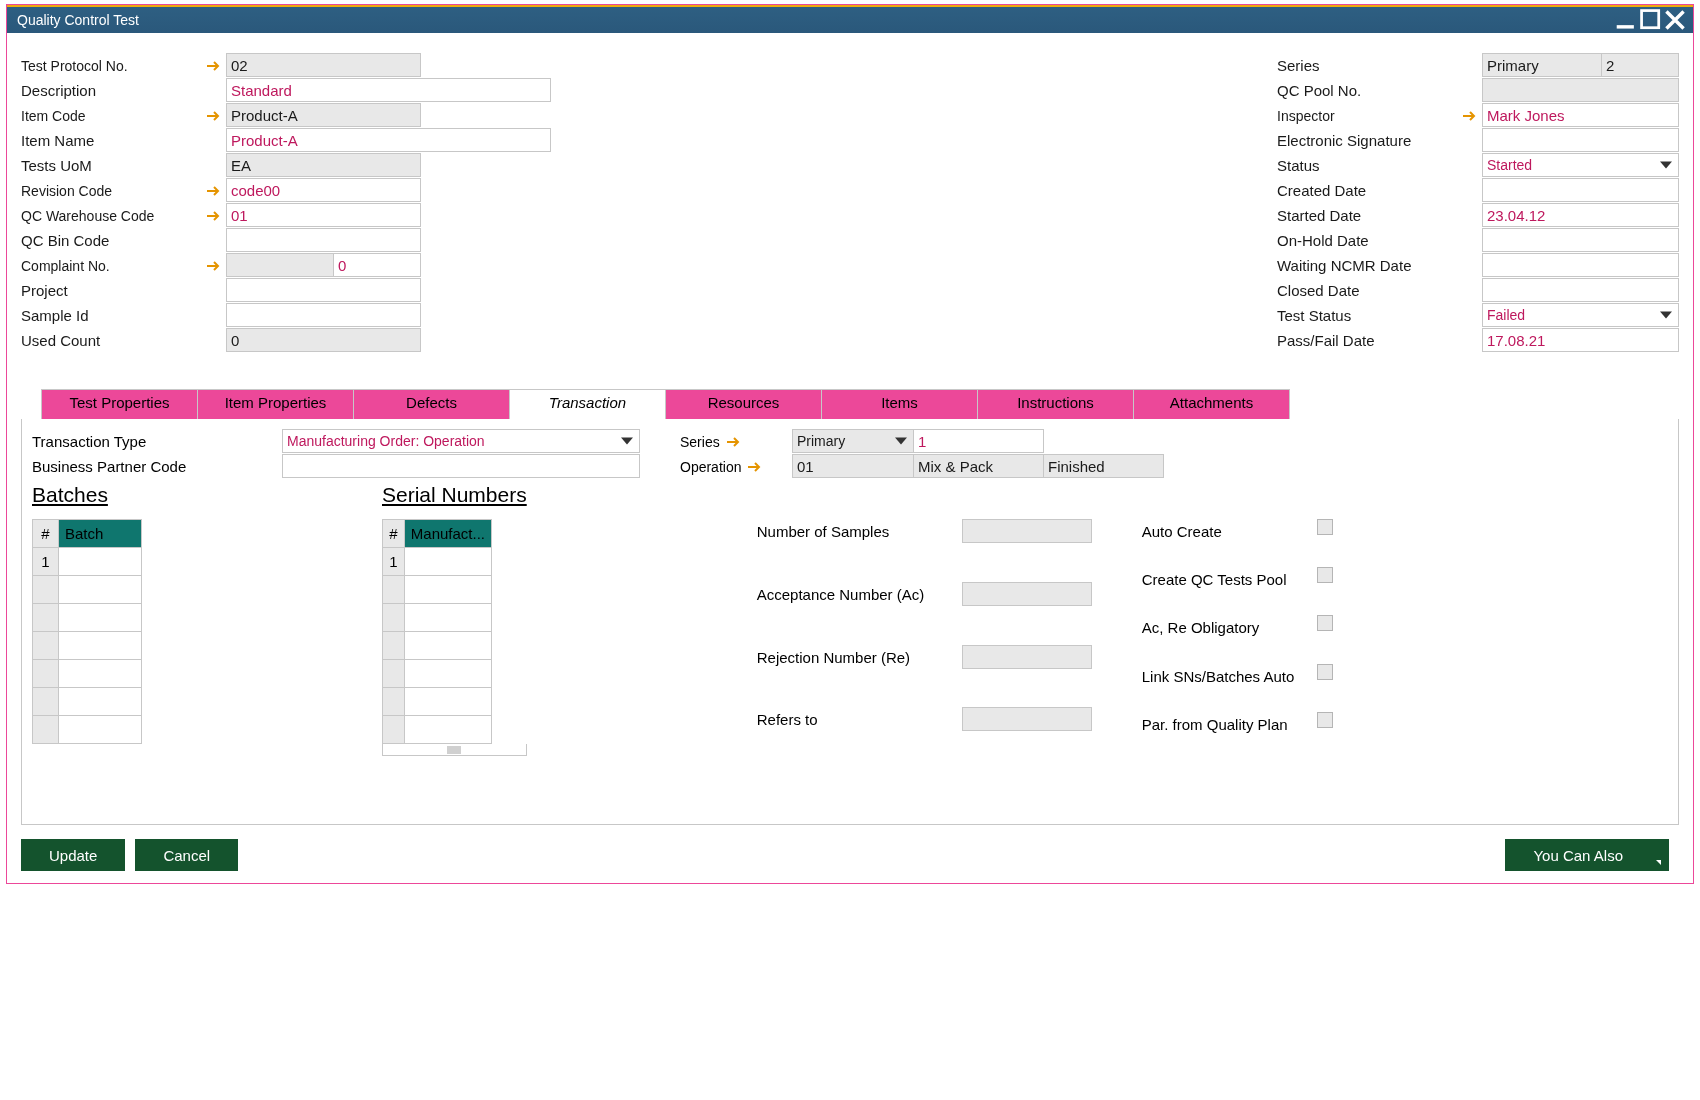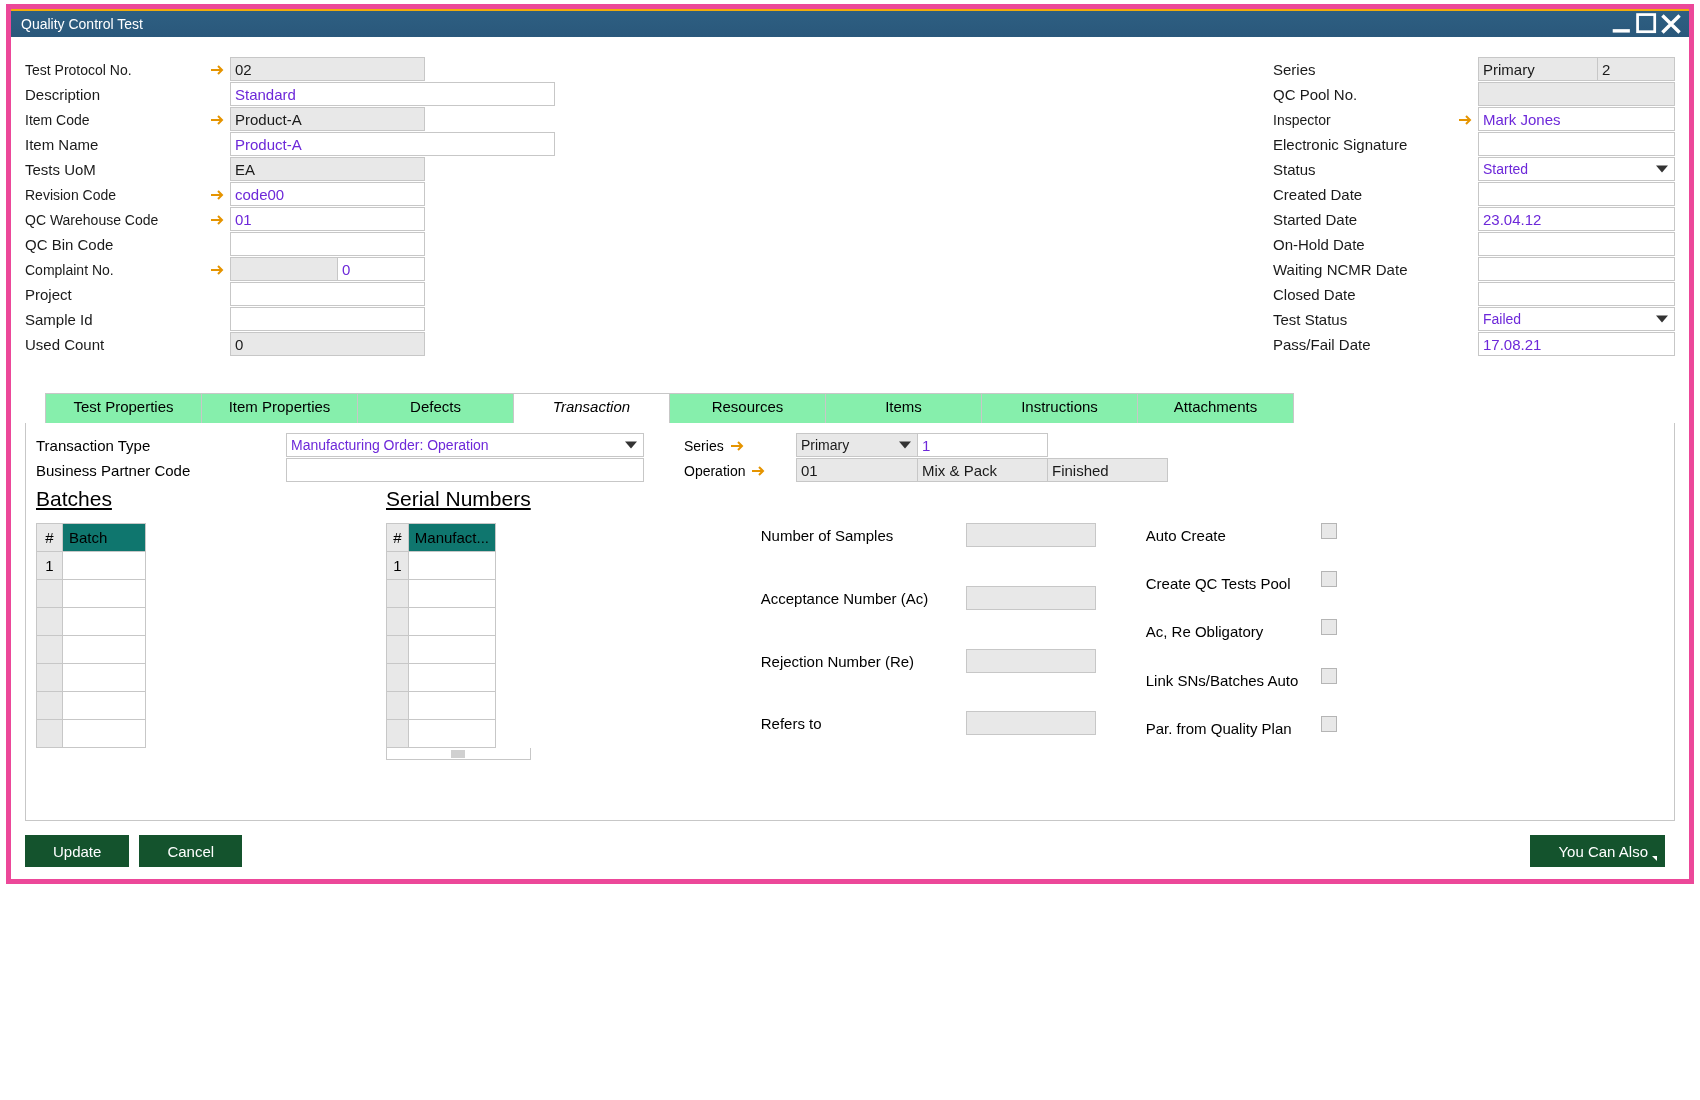--- a/index.html
+++ b/index.html
@@ -6,21 +6,21 @@
   html, body { margin:0; padding:0; background:#fff; }
   .window {
     width: 1700px;
     height: 1100px;
     padding: 4px 6px 6px 6px;
     background:#fff;
   }
   .inner-window {
     width: 100%;
     height: 880px;
-    border: 5px solid #ec4899;
+    border: 1px solid #ec4899;
     display: flex;
     flex-direction: column;
   }
   .titlebar {
     background: #2b5876;
     background: linear-gradient(#2e5f82, #2a587b);
     border-top: 2px solid #f0ab0d;
     height: 28px;
     display: flex;
     align-items: center;
@@ -57,21 +57,21 @@
     align-items:center;
     height: 25px;
   }
   .lbl .link-arrow { margin-left:auto; margin-right:6px; }
   .inp, .inp-ro, .inp select {
     height: 24px;
     border: 1px solid #c7c7c7;
     padding: 0 4px;
     font-size: 15px;
     background:#fff;
-    color:#6d28d9;
+    color:#be185d;
     display:flex;
     align-items:center;
   }
   .ro { background:#e8e8e8; color:#1a1a1a; }
   .span2 { grid-column: 2 / span 2; }
   .link-arrow {
     width:14px; height:14px;
     display:inline-block;
   }
   .link-arrow svg { width:14px; height:14px; display:block; }
@@ -97,21 +97,21 @@
   }
   .tabs {
     display:flex;
     height: 30px;
     margin-left: 20px;
   }
   .tab {
     padding: 4px 0;
     width: 157px;
     text-align:center;
-    background:#86efac;
+    background:#ec4899;
     border:1px solid #c7c7c7;
     font-size:15px;
     cursor:pointer;
     border-bottom:none;
     margin-right:-1px;
   }
   .tab.active {
     background:#fff;
     font-weight:400;
     font-style:italic;
@@ -176,21 +176,21 @@
   .btn {
     background:#14532d;
     color:#fff;
     border:none;
     height: 32px;
     padding: 0 28px;
     font-size:15px;
     cursor:pointer;
     margin-right:10px;
   }
-  .btn.menu { position:relative; padding-right:17px;}
+  .btn.menu { position:relative; padding-right:46px;}
   .btn.menu::after{
     content:"";
     position:absolute; right:8px; bottom:6px;
     width:0;height:0;
     border-left:5px solid transparent;
     border-top:5px solid #fff;
   }
   .spacer{flex:1;}
 </style>
 </head>

